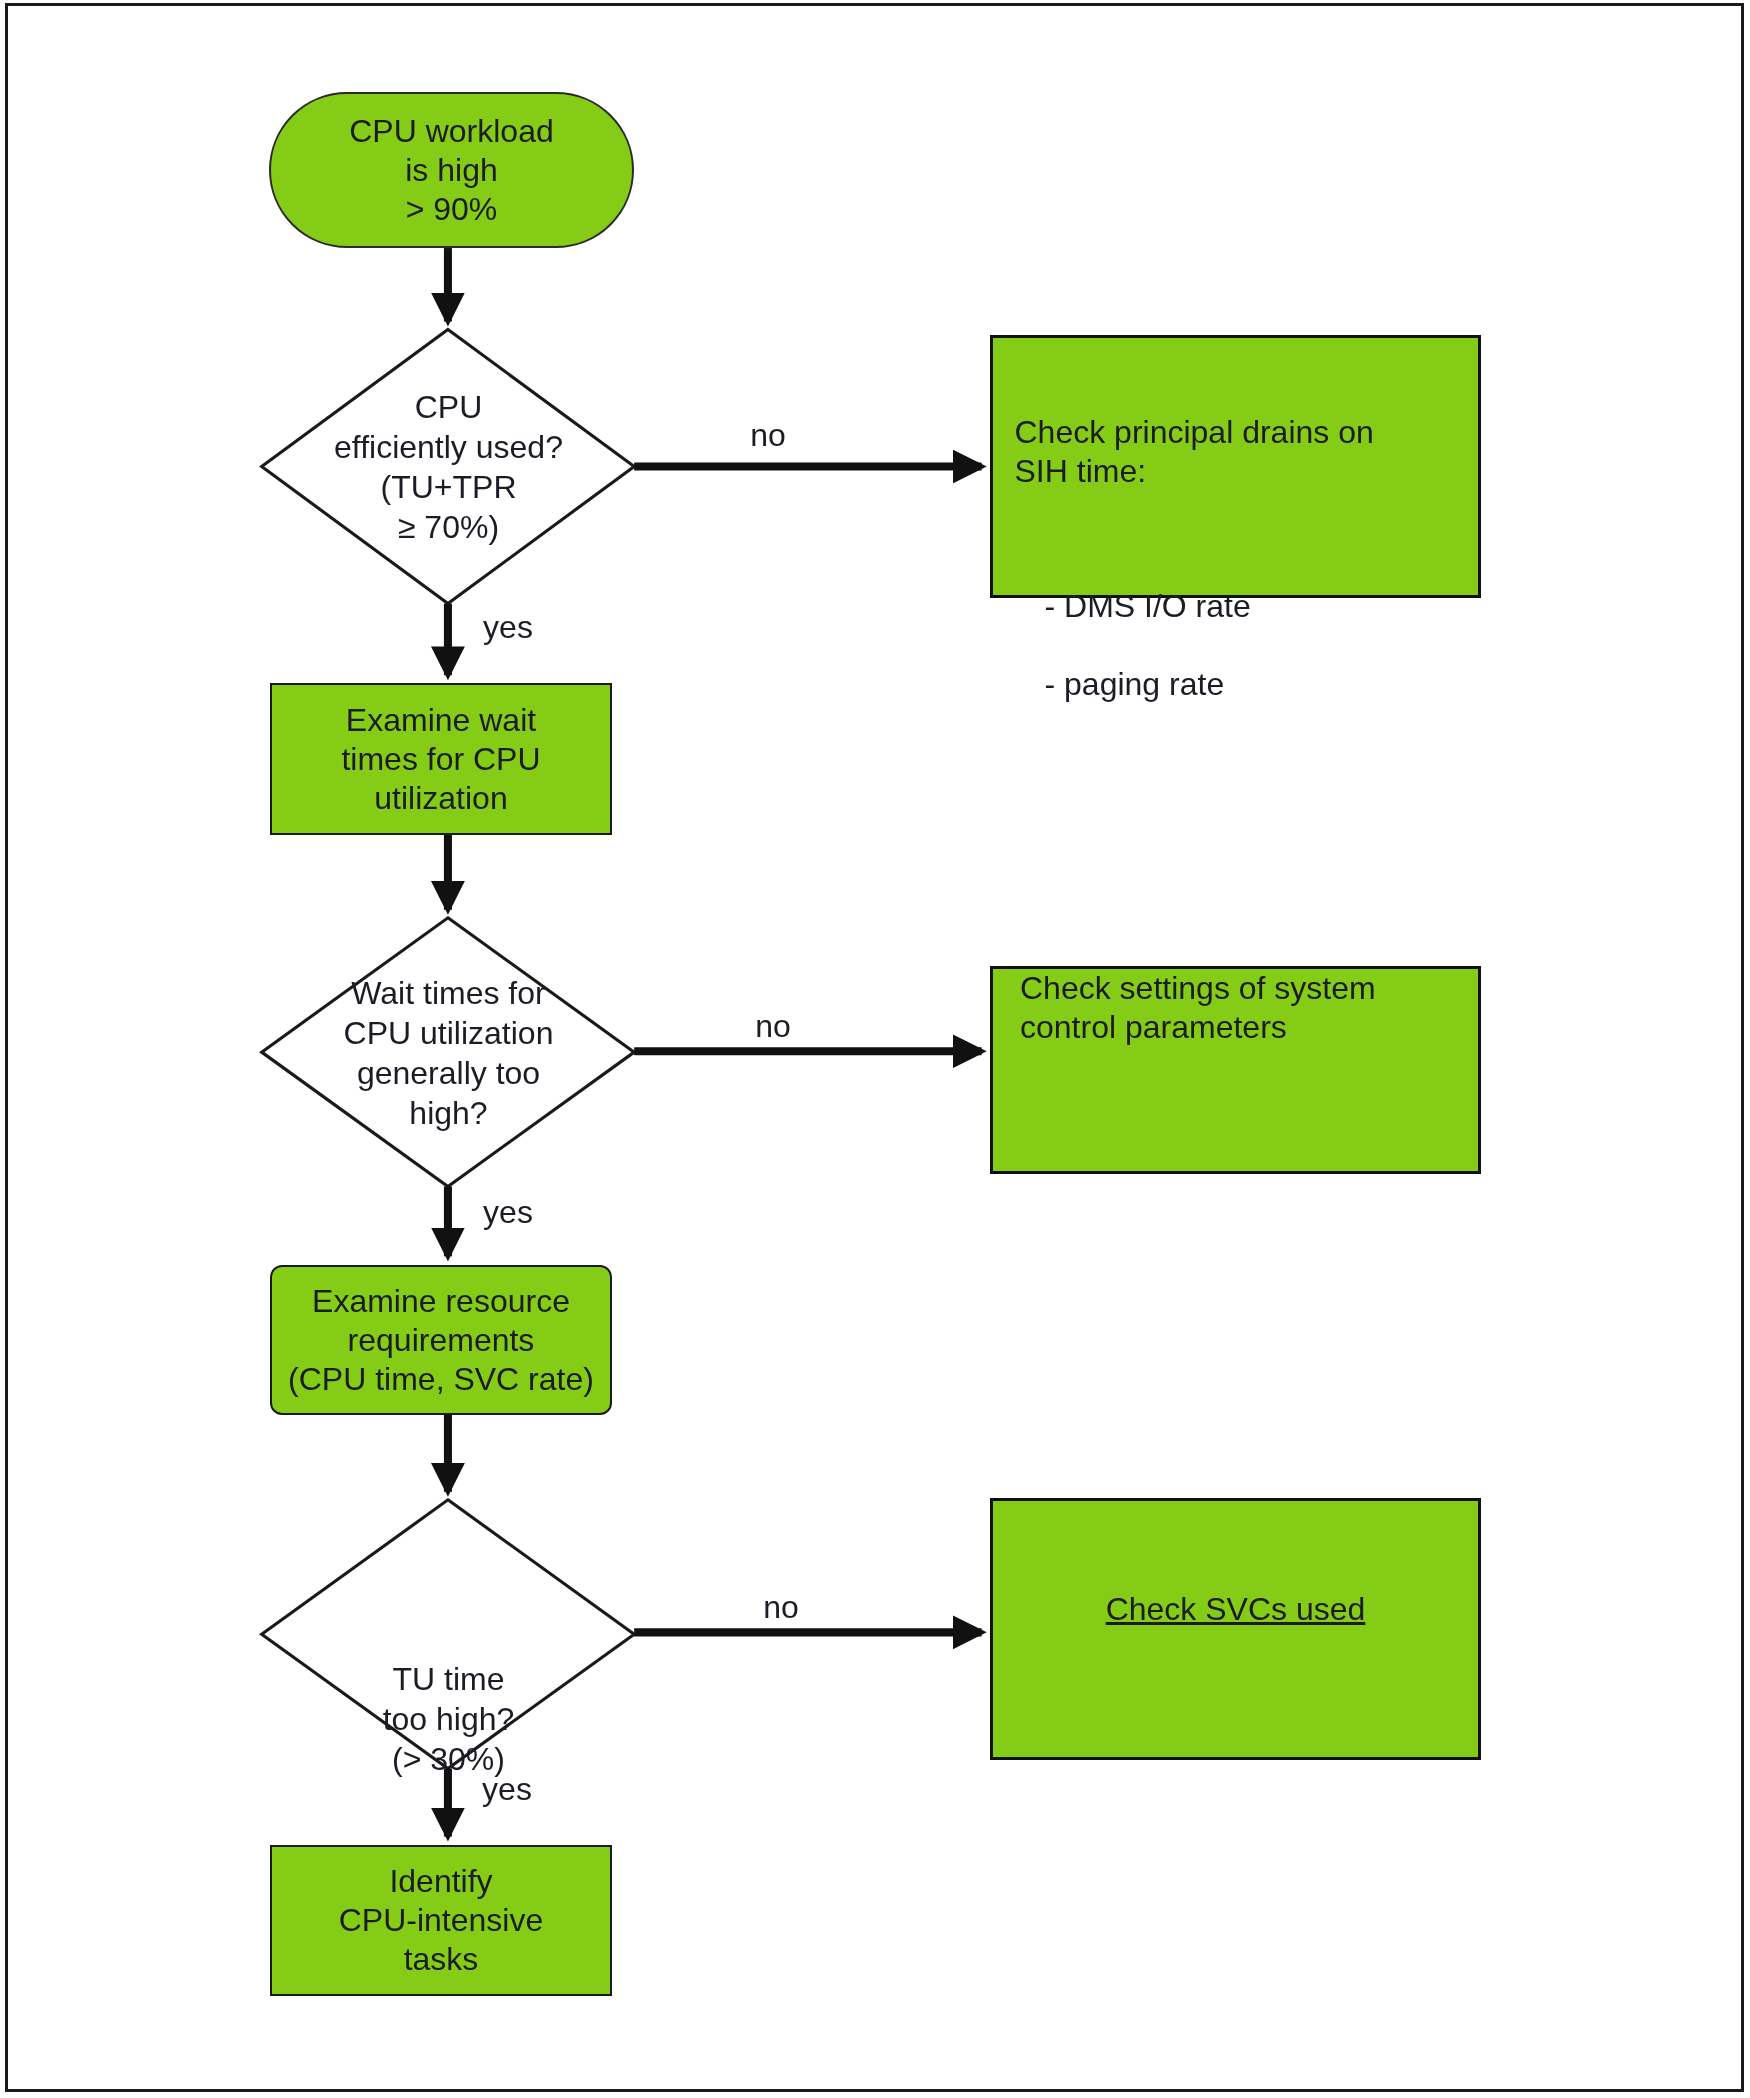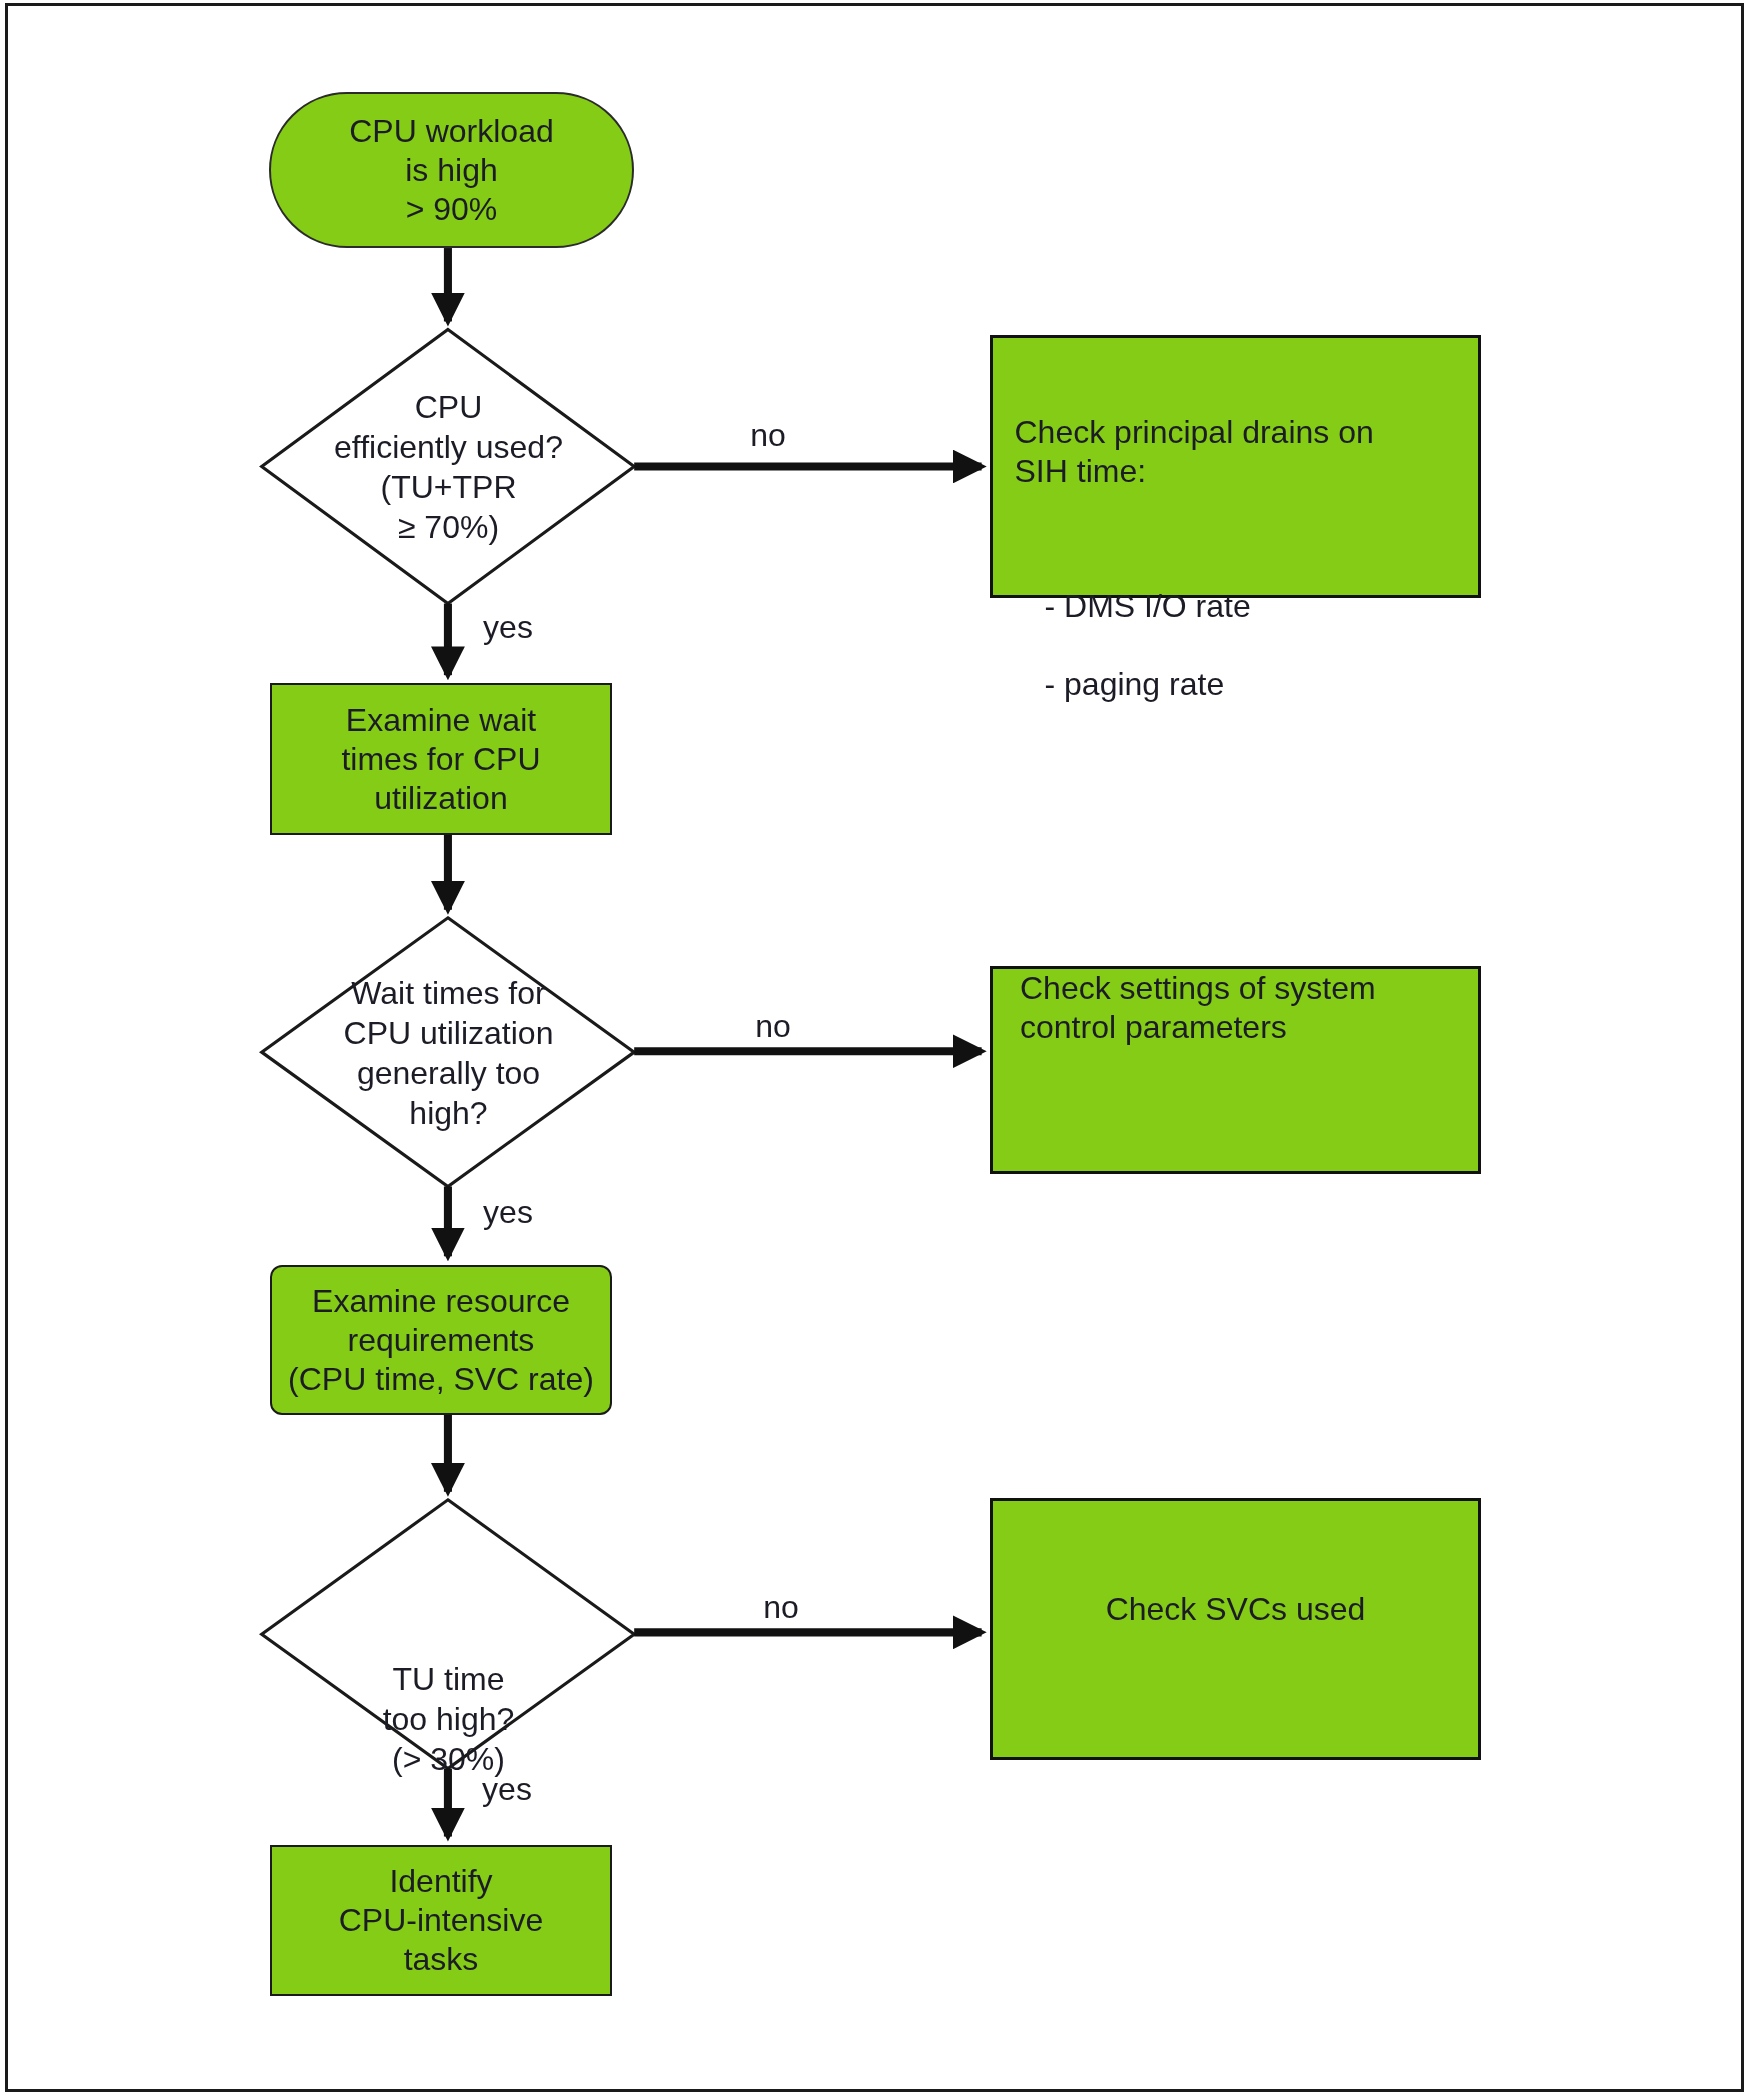--- a/index.html
+++ b/index.html
@@ -41,21 +41,21 @@
   }
   .action.a1{top:335px;height:263px;padding:36px 16px 0 21.5px;}
   .a1 .drain-items{margin-top:18px;padding-left:30px;}
   .action.a2{
     top:918px;height:208px;display:flex;
     padding-left:27px;
     margin-top:48px;
   }
   .action.a3{
     top:1498px;height:262px;display:flex;align-items:center;justify-content:center;
-    text-align:center;padding-bottom:39px;
+    text-align:center;padding-bottom:39px;text-decoration:underline;
   }
   .edge-label{
     position:absolute;z-index:3;font-size:32px;line-height:36px;
     transform:translate(-50%,-50%);white-space:nowrap;
   }
 </style>
 </head>
 <body>
 
 <div class="frame"></div>

